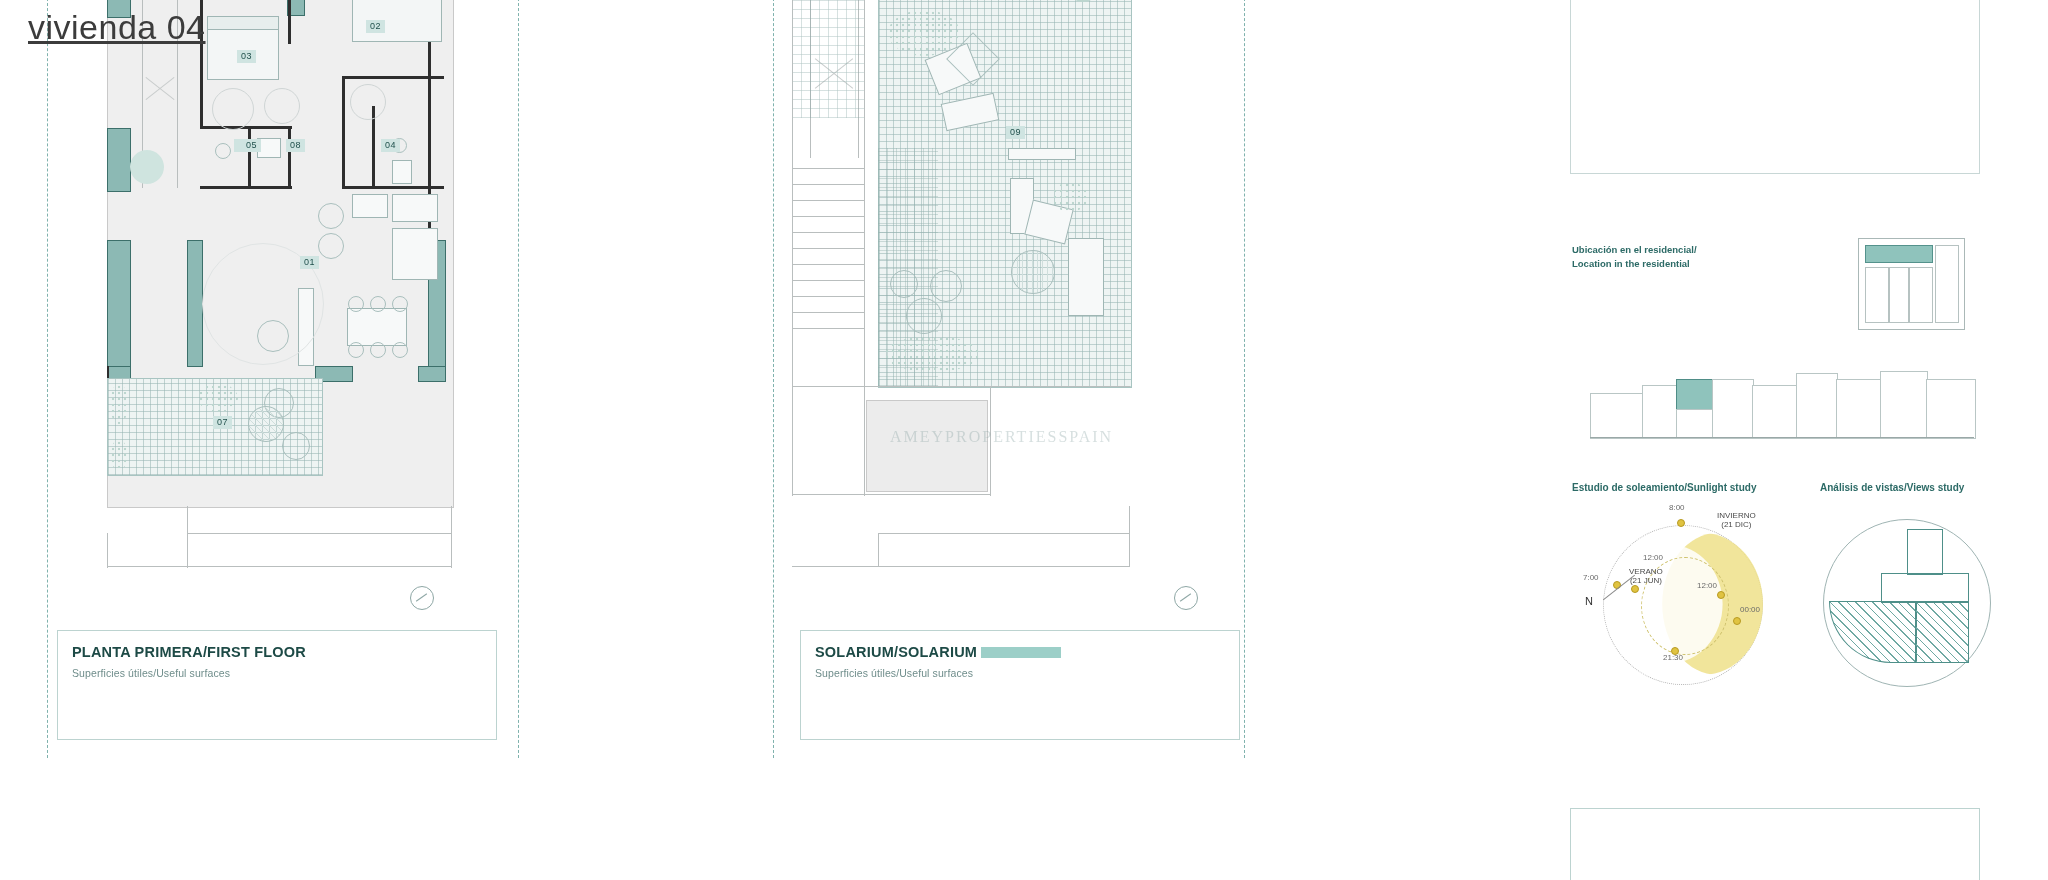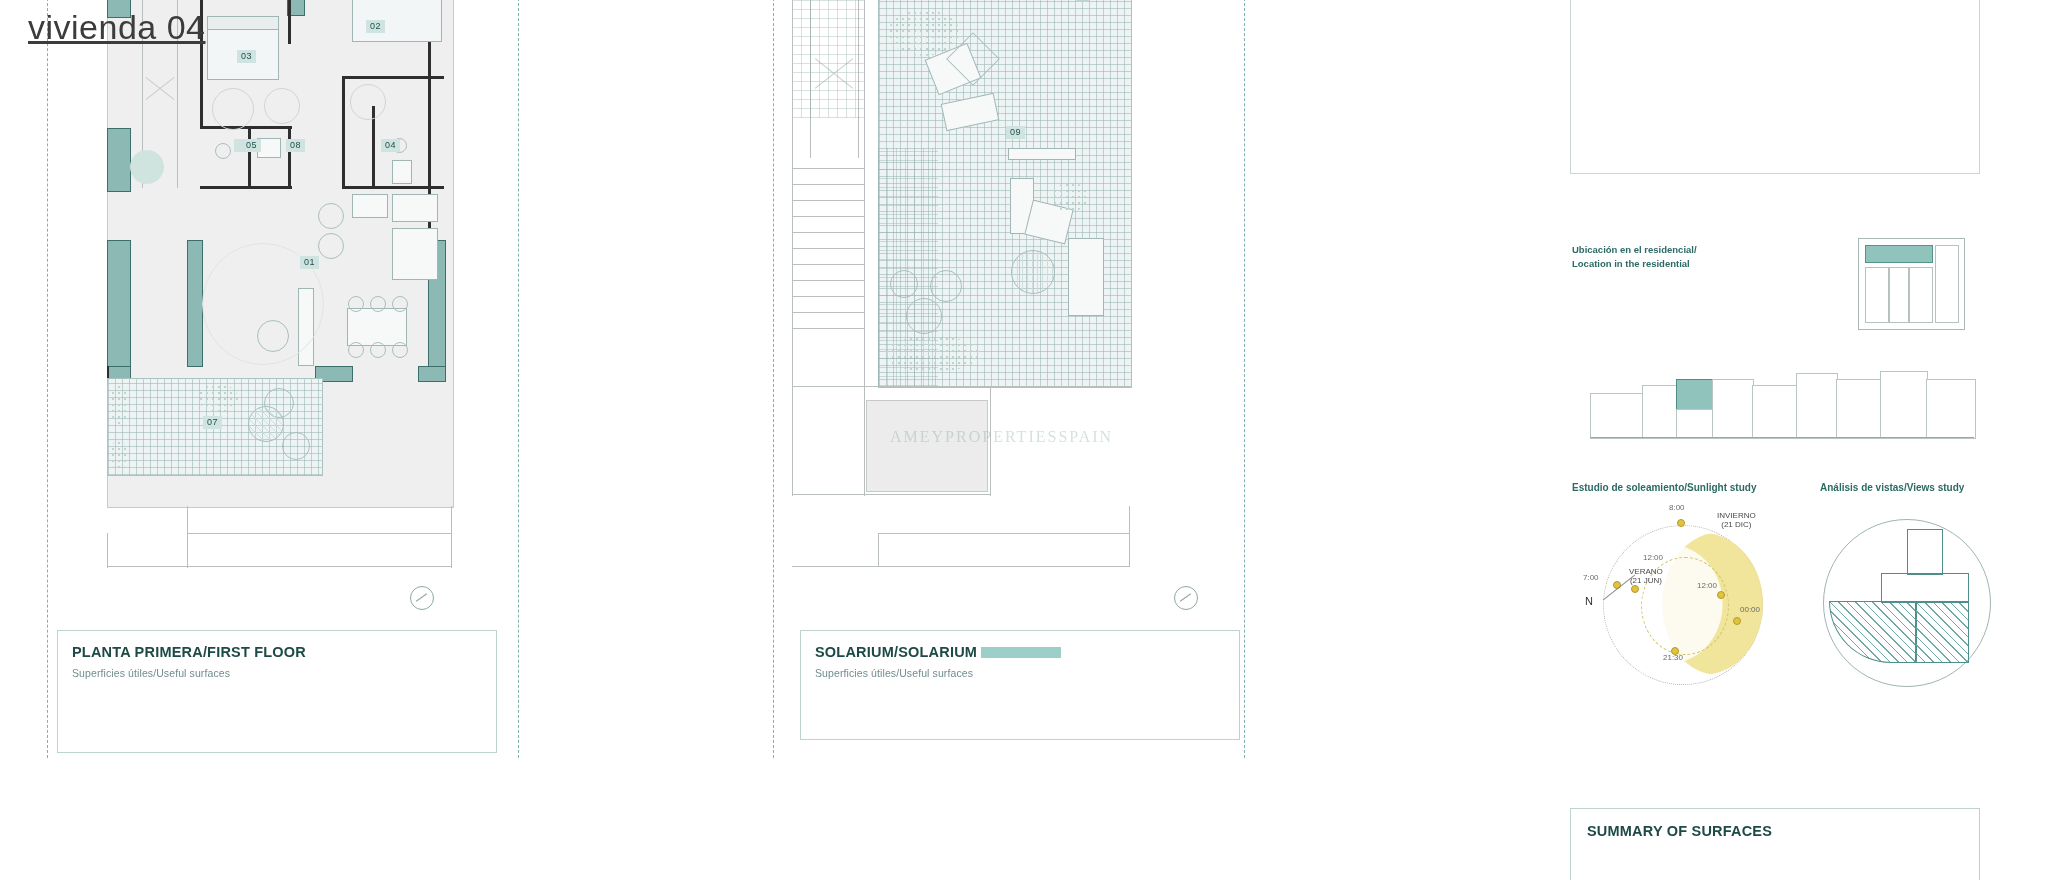--- a/index.html
+++ b/index.html
@@ -393,26 +393,26 @@
     <div class="thin-line" style="left:55px; top:578px; width:345px; height:1px;"></div>
     <div class="thin-line" style="left:399px; top:518px; width:1px; height:62px;"></div>
     <div class="thin-line" style="left:135px; top:545px; width:265px; height:1px;"></div>
 
     <div class="room-tag" style="left:248px; top:268px;">01</div>
     <div class="room-tag" style="left:314px; top:32px;">02</div>
     <div class="room-tag" style="left:185px; top:62px;">03</div>
     <div class="room-tag" style="left:329px; top:151px;">04</div>
     <div class="room-tag" style="left:182px; top:151px;padding-left:12px;">05</div>
     <div class="room-tag" style="left:234px; top:151px;">08</div>
-    <div class="room-tag" style="left:151px; top:428px;text-align:center;">07</div>
+    <div class="room-tag" style="left:161px; top:428px;text-align:center;">07</div>
 
     <div class="north" style="left:358px; top:598px;"></div>
   </div>
 
-  <div class="caption-box" style="left:57px; top:630px; width:440px; height:123px;">
+  <div class="caption-box" style="left:57px; top:630px; width:440px; height:110px;">
     <span class="caption-title">PLANTA PRIMERA/</span><span class="caption-title sub">FIRST FLOOR</span>
     <div class="caption-sub">Superficies útiles/Useful surfaces</div>
   </div>
 
   <div class="panel" id="panel-solar">
 
     <div class="plot-dash" style="left:-5px; width:470px; top:0; height:770px;"></div>
 
     <div class="thin-line" style="left:32px; top:0; width:1px; height:170px;"></div>
     <div class="thin-line" style="left:80px; top:0; width:1px; height:170px;"></div>
@@ -545,16 +545,15 @@
   <div class="sect-label" style="left:1820px; top:482px;">Análisis de vistas/Views study</div>
   <div class="views-wrap">
     <div class="solid-circle" style="left:8px; top:24px; width:166px; height:166px;"></div>
     <div class="views-hatch" style="left:14px; top:106px; width:86px; height:60px; border-radius:0 0 0 80px;"></div>
     <div class="views-hatch" style="left:100px; top:106px; width:52px; height:60px; background:repeating-linear-gradient(45deg,#6fa9a3 0 1px,transparent 1px 6px);"></div>
     <div style="position:absolute; left:92px; top:34px; width:34px; height:44px; border:1px solid #4e8f89;"></div>
     <div style="position:absolute; left:66px; top:78px; width:86px; height:28px; border:1px solid #4e8f89;"></div>
   </div>
 
   <div class="summary-box">
-    <div class="summary-title">SUMMARY OF SURFACES</div>
   </div>
 
 </div>
 
 </body></html>

